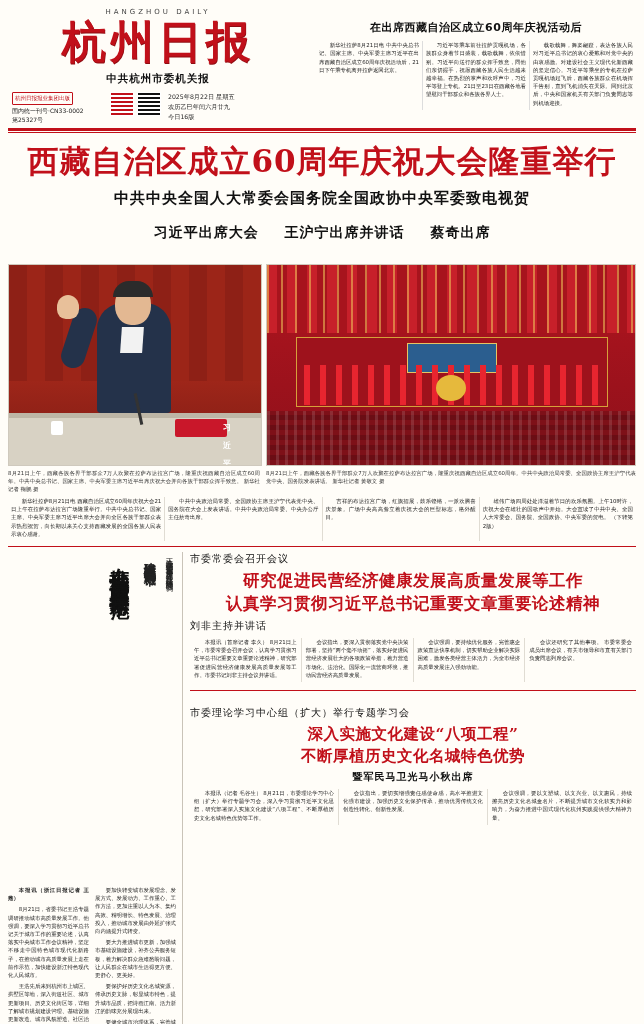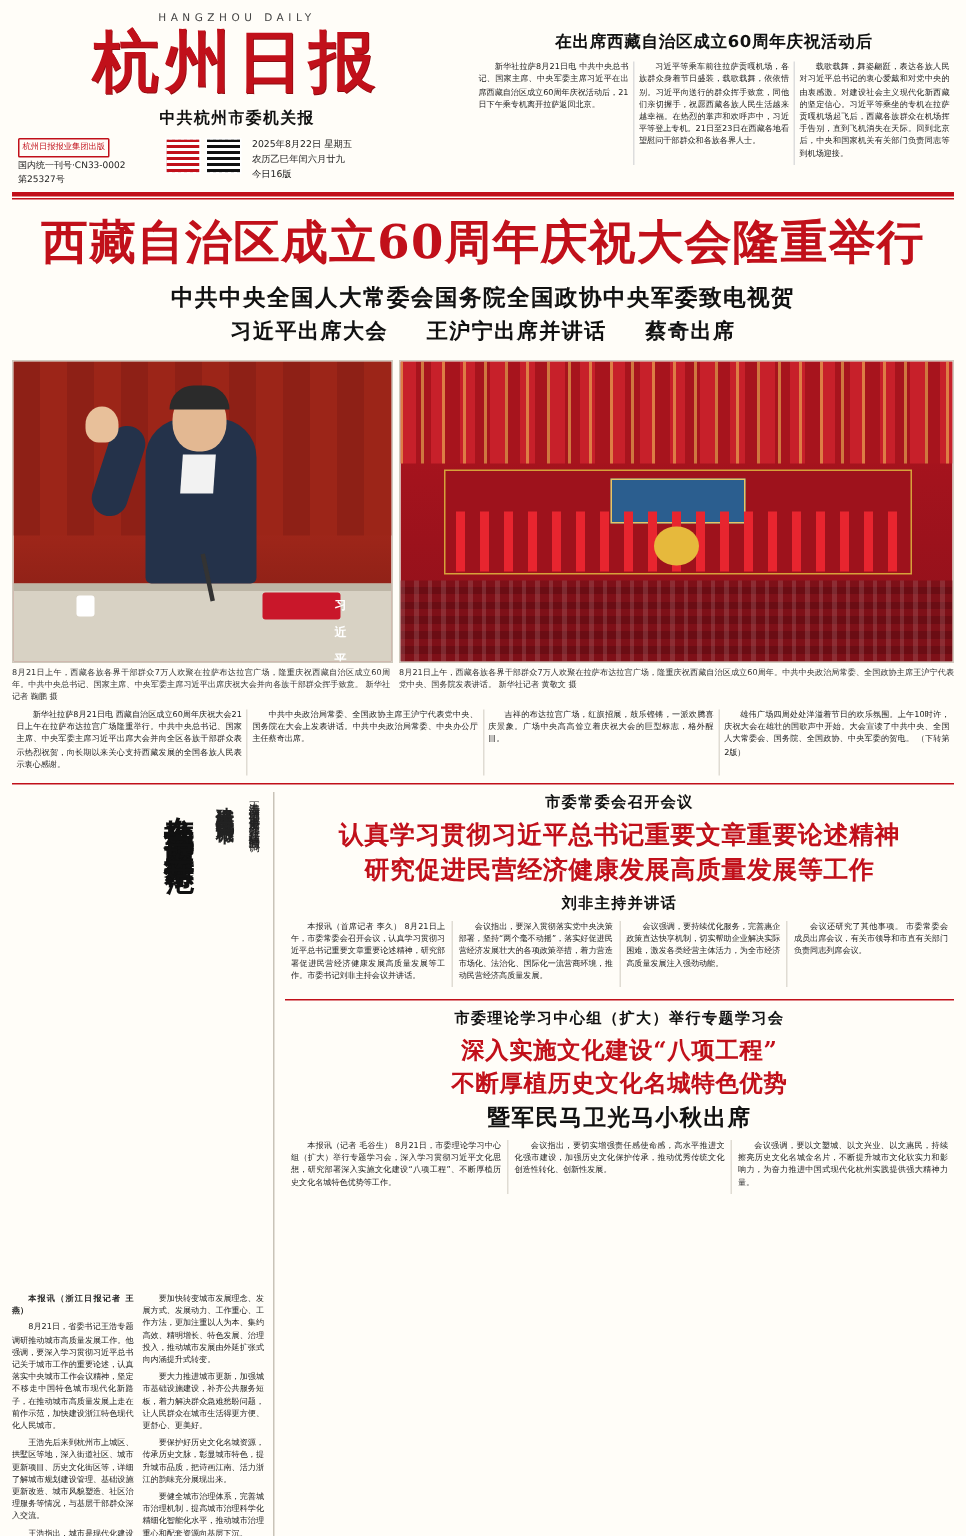--- a/index.html
+++ b/index.html
@@ -58,21 +58,21 @@
   .rule-thin{height:1px;background:#c1101a;margin:1px 0 0 0;}
 
   
   .banner{text-align:center;padding:8px 0 2px 0;}
   .banner h1{
     margin:0;color:#c1101a;font-size:31px;letter-spacing:1px;font-weight:bold;
     font-family:"DejaVu Serif","Liberation Serif",serif;
   }
   .banner h2{margin:6px 0 0 0;font-size:15px;font-weight:bold;letter-spacing:1px;text-align:center;}
   .banner h3{margin:4px 0 0 0;font-size:14px;font-weight:bold;letter-spacing:1px;}
-  .banner h3 span{display:inline-block;margin:0 10px;}
+  .banner h3 span{display:inline-block;margin:12px 10px;}
 
   
   .photos{display:flex;gap:6px;margin-top:8px;}
   .photo{position:relative;overflow:hidden;border:1px solid #cfc9bd;}
   .photo.left{width:252px;height:200px;}
   .photo.right{flex:1;height:200px;}
 
   
   .p-left-bg{position:absolute;inset:0;background:linear-gradient(180deg,#8d1f16 0%,#a8291b 45%,#7d1b14 100%);}
   .p-left-wall{position:absolute;left:0;top:0;width:100%;height:58%;
@@ -125,32 +125,32 @@
     font-family:"DejaVu Serif","Liberation Serif",serif;
     font-weight:bold;font-size:20px;letter-spacing:2px;line-height:26px;color:#111;
     margin-left:4px;
   }
   .vtitle.sub{font-size:12px;letter-spacing:1px;color:#222;font-weight:bold;}
   .vlead{writing-mode:vertical-rl;text-orientation:upright;font-size:7.5px;line-height:13px;letter-spacing:1px;color:#222;height:330px;}
   .vbody{columns:2;column-gap:6px;font-size:5.4px;line-height:8.2px;text-align:justify;margin-top:4px;color:#222;}
   .vbody p{margin:0 0 3px 0;text-indent:2em;break-inside:avoid;}
 
   .right-block{flex:1;padding-left:7px;}
-  .sec-kicker{text-align:center;font-size:10px;font-weight:bold;letter-spacing:1px;color:#111;margin-bottom:3px;}
+  .sec-kicker{text-align:left;font-size:10px;font-weight:normal;letter-spacing:1px;color:#111;margin-bottom:3px;}
   .sec-title{text-align:center;color:#c1101a;font-weight:bold;font-size:16.5px;line-height:23px;letter-spacing:0.5px;
              font-family:"DejaVu Serif","Liberation Serif",serif;}
-  .sec-byline{text-align:center;font-size:10px;font-weight:bold;margin-top:4px;letter-spacing:1px;}
-  .sec-byline2{text-align:center;font-size:15px;font-weight:bold;margin-top:3px;letter-spacing:1px;}
+  .sec-byline{font-size:10px;font-weight:normal;margin-top:4px;letter-spacing:1px;}
+  .sec-byline2{text-align:center;font-size:10px;font-weight:bold;margin-top:3px;letter-spacing:1px;}
   .sec-body{display:flex;margin-top:5px;}
   .sec-body .c{flex:1;padding:0 4px;font-size:5.4px;line-height:8.2px;text-align:justify;color:#222;border-left:1px solid #e0dcd3;}
   .sec-body .c:first-child{border-left:none;}
   .sec-body .c p{margin:0 0 3px 0;text-indent:2em;}
   .lead-label{font-weight:bold;}
 
-  .sec2{margin-top:8px;border-top:1px solid #c1101a;padding-top:5px;}
+  .sec2{margin-top:8px;border-top:1px solid #c1101a;padding-top:15px;}
   .sec2 .sec-title{font-size:15.5px;line-height:22px;}
 </style>
 </head>
 <body>
 
 <div class="page">
 
   <div class="masthead">
     <div class="mast-left">
       <div class="pinyin">HANGZHOU DAILY</div>
@@ -271,22 +271,22 @@
         <p>要保护好历史文化名城资源，传承历史文脉，彰显城市特色，提升城市品质，把诗画江南、活力浙江的韵味充分展现出来。</p>
         <p>要健全城市治理体系，完善城市治理机制，提高城市治理科学化精细化智能化水平，推动城市治理重心和配套资源向基层下沉。</p>
 
       </div>
     </div>
 
     <div class="right-block">
 
       <div>
         <div class="sec-kicker">市委常委会召开会议</div>
+        <div class="sec-title">研究促进民营经济健康发展高质量发展等工作</div>
         <div class="sec-title">认真学习贯彻习近平总书记重要文章重要论述精神</div>
-        <div class="sec-title">研究促进民营经济健康发展高质量发展等工作</div>
         <div class="sec-byline">刘非主持并讲话</div>
         <div class="sec-body">
           <div class="c">
               <p>本报讯（首席记者 李久） 8月21日上午，市委常委会召开会议，认真学习贯彻习近平总书记重要文章重要论述精神，研究部署促进民营经济健康发展高质量发展等工作。市委书记刘非主持会议并讲话。</p>
             </div>
           <div class="c">
               <p>会议指出，要深入贯彻落实党中央决策部署，坚持“两个毫不动摇”，落实好促进民营经济发展壮大的各项政策举措，着力营造市场化、法治化、国际化一流营商环境，推动民营经济高质量发展。</p>
             </div>
           <div class="c">
               <p>会议强调，要持续优化服务，完善惠企政策直达快享机制，切实帮助企业解决实际困难，激发各类经营主体活力，为全市经济高质量发展注入强劲动能。</p>

